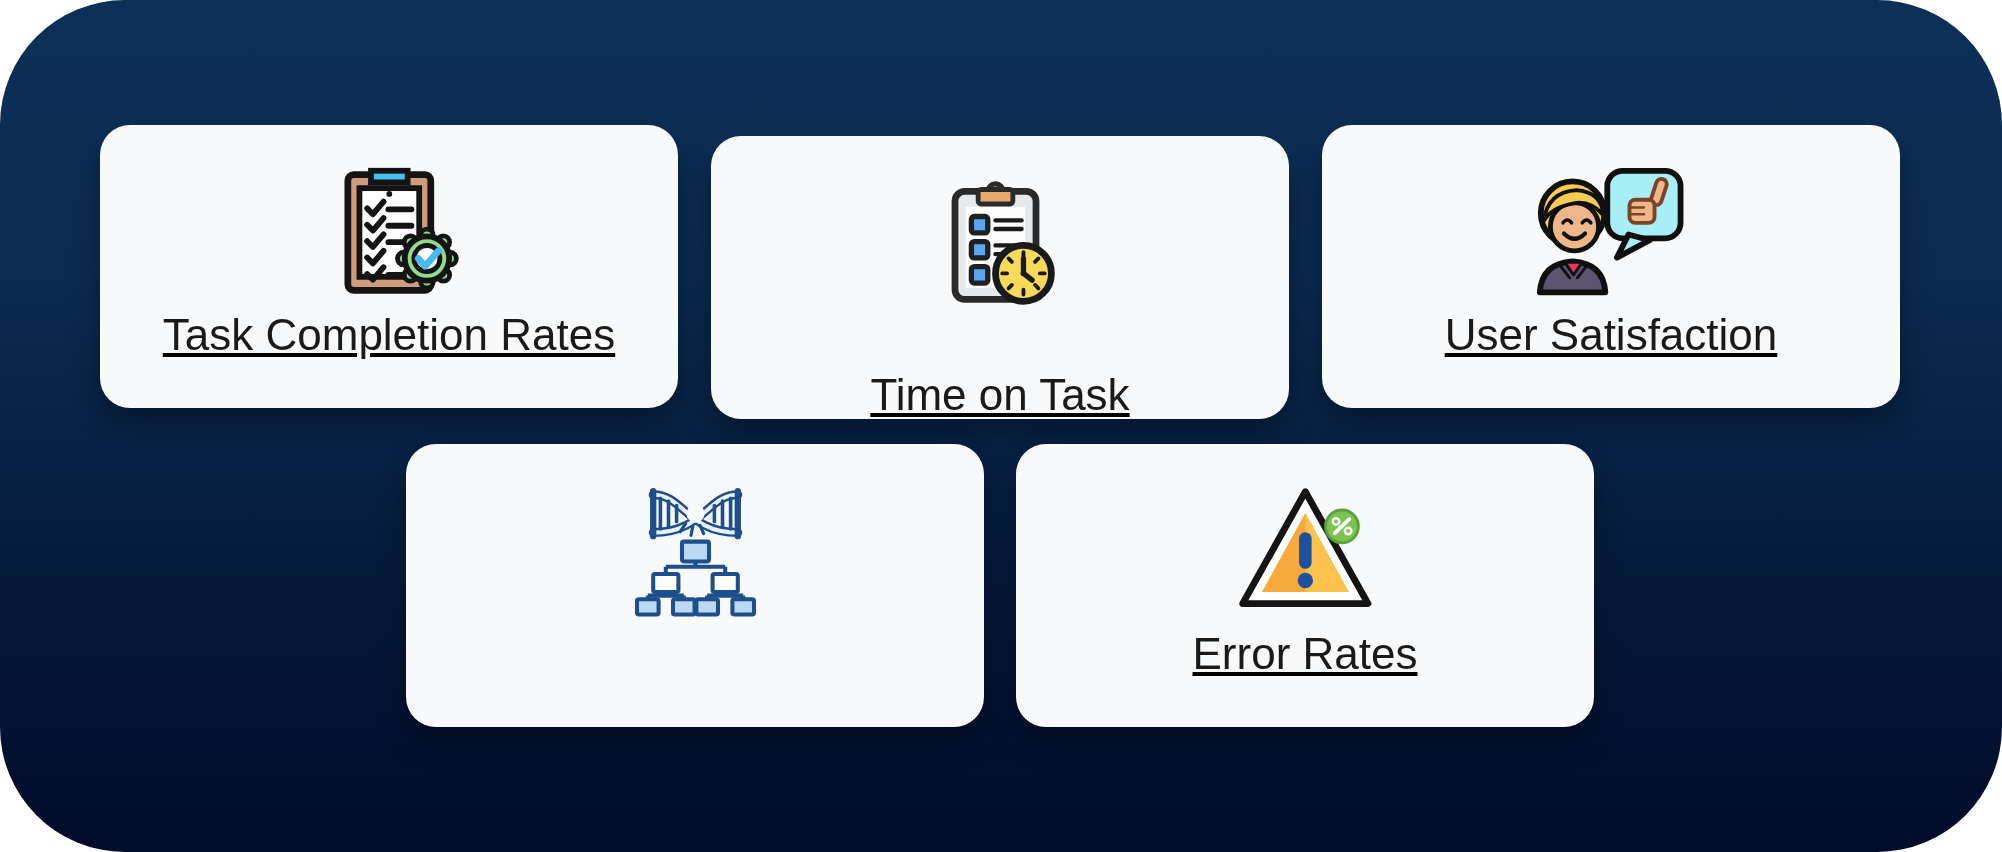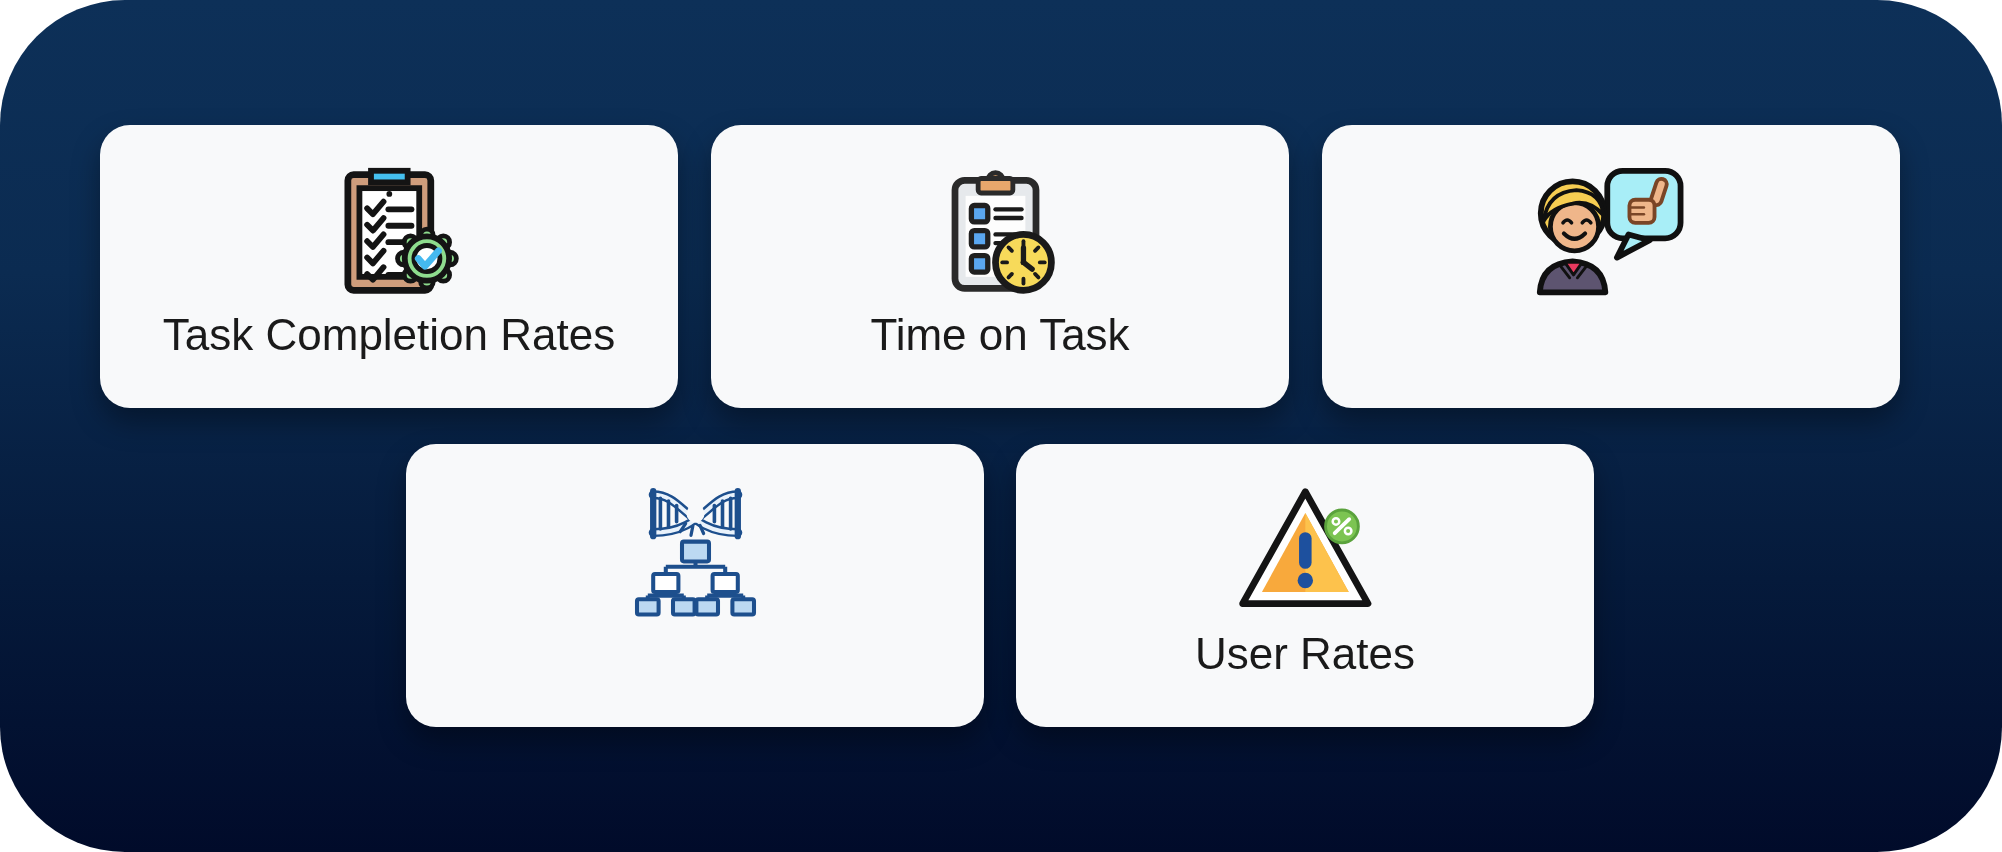--- a/index.html
+++ b/index.html
@@ -22,23 +22,24 @@
     width: 578px;
     height: 283px;
     background: #f8f9fa;
     border-radius: 30px;
     box-shadow: 0 14px 28px rgba(0, 0, 0, 0.35);
     display: flex;
     flex-direction: column;
     align-items: center;
     padding-top: 38px;
     box-sizing: border-box;
+    text-decoration: underline;
   }
   .card-1 { left: 100px;  top: 125px; }
-  .card-2 { left: 711px;  top: 125px; }
+  .card-2 { left: 711px;  top: 136px; justify-content: space-between; }
   .card-3 { left: 1322px; top: 125px; }
   .card-4 { left: 406px;  top: 444px; }
   .card-5 { left: 1016px; top: 444px; }
   .icon-box {
     height: 138px;
     display: flex;
     align-items: center;
     justify-content: center;
   }
   .icon-box svg { height: 135px; width: auto; display: block; }
@@ -153,20 +154,21 @@
             <path d="M31 71 q11 11 22 0" stroke-width="4.2"></path>
           </g>
           <path d="M6 132 Q8 102 40 100 Q72 102 74 132 Z" fill="#5d5470" stroke="#101010" stroke-width="6" stroke-linejoin="round"></path>
           <path d="M32 101 L41 114 L50 101 Z" fill="#e83a5f" stroke="#101010" stroke-width="3" stroke-linejoin="round"></path>
           <g stroke="#101010" stroke-width="3" stroke-linecap="round">
             <path d="M27 104 l10 13"></path>
               <path d="M55 104 l-10 13"></path>
           </g>
         </svg>
       </div>
+      <div class="card-label">User Satisfaction</div>
     </div>
 
     <div class="card card-4">
       <div class="icon-box">
         <svg viewBox="0 0 150 150" xmlns="http://www.w3.org/2000/svg">
           <g fill="none" stroke-linecap="round">
             <path d="M28 12 C62 12 66 54 122 54" stroke="#1d4f8d" stroke-width="10"></path>
             <path d="M122 12 C88 12 84 54 28 54" stroke="#1d4f8d" stroke-width="10"></path>
             <path d="M28 12 C62 12 66 54 122 54" stroke="#e9f2fb" stroke-width="4.5"></path>
             <path d="M122 12 C88 12 84 54 28 54" stroke="#e9f2fb" stroke-width="4.5"></path>
@@ -210,17 +212,17 @@
           <path d="M75 30 L120 112 L30 112 Z" fill="#f8a93c"></path>
           <path d="M75 30 L120 112 L75 112 Z" fill="#fdc24c"></path>
           <rect x="68.5" y="50" width="13" height="38" rx="6.5" fill="#1d509e"></rect>
           <circle cx="75" cy="100" r="8" fill="#1d509e"></circle>
           <circle cx="113" cy="44" r="17" fill="#7cc452" stroke="#5aa23c" stroke-width="3"></circle>
           <path d="M105.5 51 L120.5 36.5" stroke="#ffffff" stroke-width="4" stroke-linecap="round" fill="none"></path>
           <circle cx="106.8" cy="38.8" r="3.4" fill="none" stroke="#ffffff" stroke-width="2.6"></circle>
           <circle cx="119.4" cy="48.8" r="3.4" fill="none" stroke="#ffffff" stroke-width="2.6"></circle>
         </svg>
       </div>
-      <div class="card-label">User Rates</div>
+      <div class="card-label">Error Rates</div>
     </div>
 
   </div>
 </div>
 
 </body></html>

